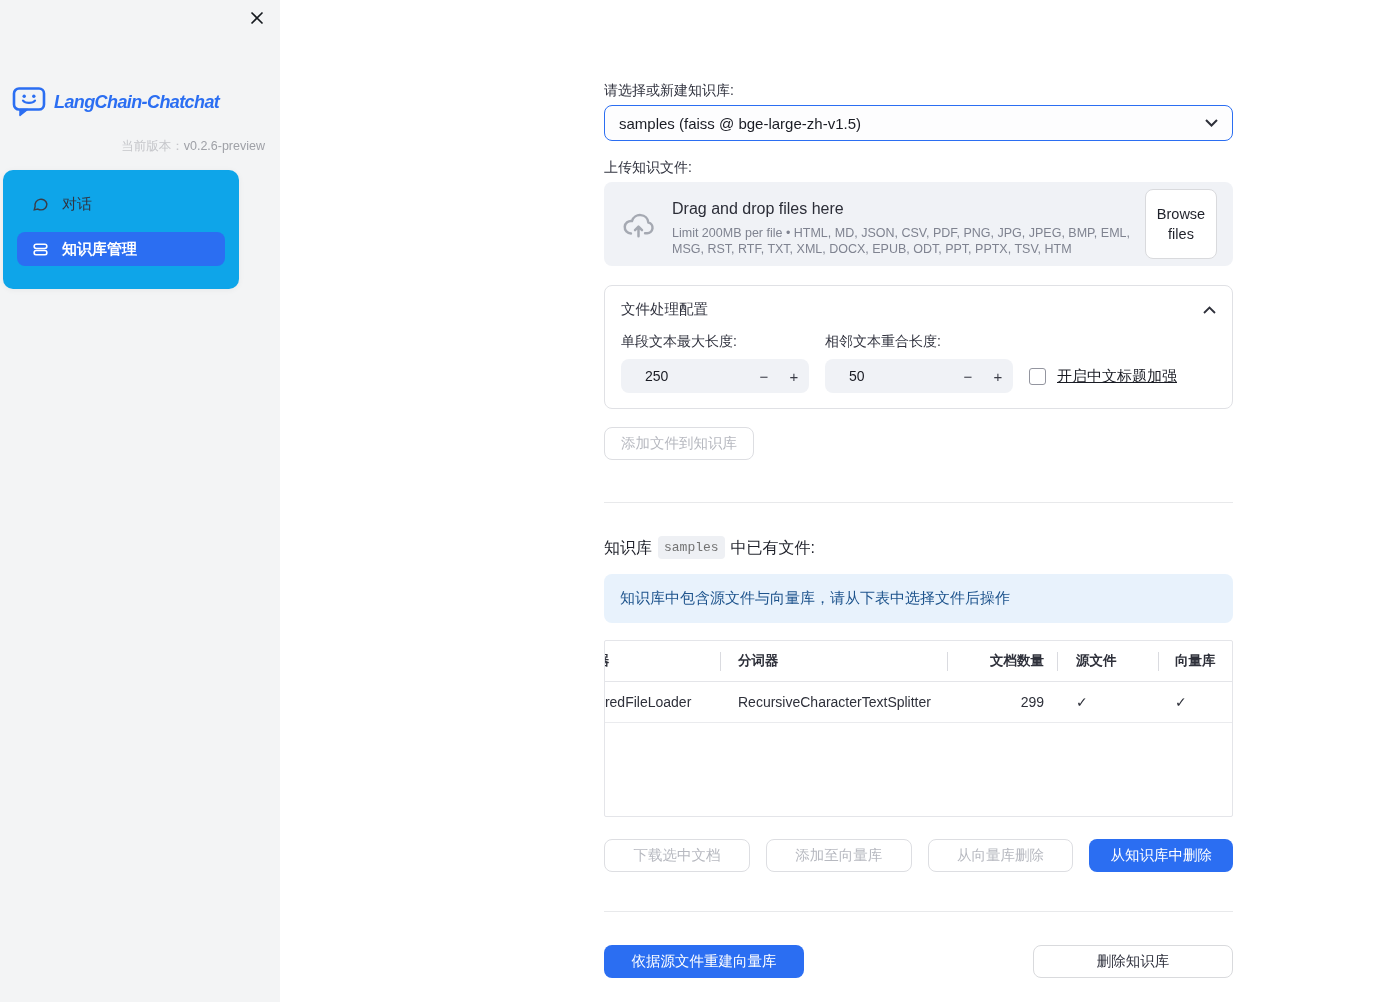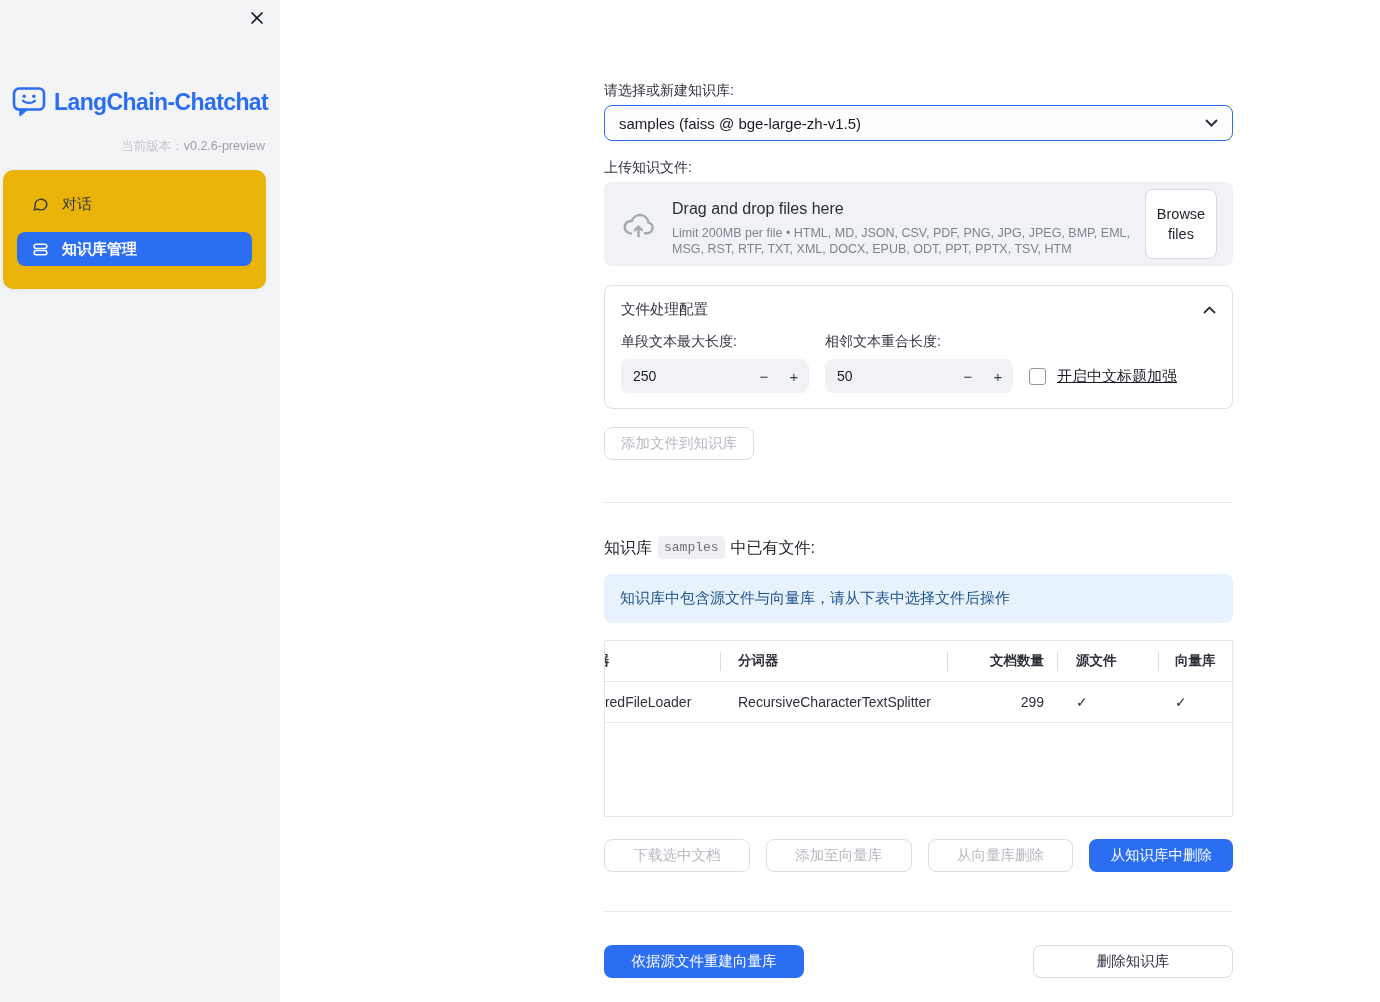--- a/index.html
+++ b/index.html
@@ -13,25 +13,25 @@
   body{
     font-family:"Liberation Sans","DejaVu Sans",sans-serif;
     color:var(--text);
     background:#ffffff;
     position:relative;
   }
   
   .sidebar{position:absolute;left:0;top:0;width:280px;height:1002px;background:#f3f4f5;}
   .close-btn{position:absolute;top:9px;right:14px;width:18px;height:18px;display:flex;align-items:center;justify-content:center;cursor:pointer;}
   .logo-row{position:absolute;top:86px;left:12px;display:flex;align-items:center;gap:8px;}
-  .logo-text{font-size:23px;font-weight:bold;color:var(--primary);letter-spacing:-0.6px;white-space:nowrap;}
+  .logo-text{font-size:18px;font-style:italic;font-weight:bold;color:var(--primary);letter-spacing:-0.6px;white-space:nowrap;}
   .version-row{position:absolute;top:138px;right:15px;font-size:12.5px;white-space:nowrap;}
   .version-label{color:#c5c6ca;}
   .version-value{color:#9fa1a7;}
-  .nav-card{position:absolute;top:170px;left:3px;width:263px;height:119px;background:#eab308;border-radius:10px;box-shadow:0 1px 6px rgba(0,0,0,0.05);padding:17px 14px;}
+  .nav-card{position:absolute;top:170px;left:3px;width:236px;height:119px;background:#0ea5e9;border-radius:10px;box-shadow:0 1px 6px rgba(0,0,0,0.05);padding:17px 14px;}
   .nav-item{height:34px;display:flex;align-items:center;gap:13px;padding:0 4px 0 15px;border-radius:8px;font-size:15px;cursor:pointer;color:var(--text);}
   .nav-item + .nav-item{margin-top:11px;}
   .nav-item.active{background:var(--primary);color:#fff;font-weight:600;}
   .nav-item .nicon{display:flex;align-items:center;}
   
   .main{position:absolute;left:280px;top:0;width:1100px;height:1002px;background:#fff;}
   .content{width:629px;margin-left:324px;padding-top:83px;}
   .w-label{font-size:14px;line-height:14px;color:var(--text);}
   
   .selectbox{margin-top:8px;height:36px;border:1px solid var(--primary);border-radius:8px;background:#fdfdfe;display:flex;align-items:center;padding:0 14px;cursor:pointer;}
@@ -44,21 +44,21 @@
   .limit-text{font-size:12.5px;line-height:16px;color:#7f8390;max-width:478px;}
   .browse-btn{margin-left:auto;width:72px;min-height:52px;background:#fff;border:1px solid var(--border);border-radius:8px;font-size:14.5px;line-height:20px;color:#1f212a;display:flex;align-items:center;justify-content:center;text-align:center;padding:14px 8px;cursor:pointer;font-family:inherit;}
   
   .expander{margin-top:19px;border:1px solid #e0e1e5;border-radius:8px;}
   .exp-header{display:flex;align-items:center;justify-content:space-between;padding:14px 16px 8px 16px;cursor:pointer;}
   .exp-title{font-size:14.5px;color:var(--text);}
   .exp-body{display:flex;gap:16px;padding:7px 16px 15px 16px;}
   .cfg-col{width:188px;}
   .cfg-label{font-size:14px;line-height:15px;margin-bottom:10px;color:var(--text);}
   .num-input{height:34px;background:var(--widget-gray);border-radius:8px;display:flex;align-items:center;}
-  .num-val{flex:1;min-width:0;border:none;background:transparent;padding-left:12px;font-size:14px;color:#1a1c24;font-family:inherit;outline:none;}
+  .num-val{flex:1;min-width:0;border:none;background:transparent;padding-left:24px;font-size:14px;color:#1a1c24;font-family:inherit;outline:none;}
   .step-btn{width:30px;text-align:center;font-size:15px;color:#3a3c46;cursor:pointer;user-select:none;}
   .cfg-check{align-self:flex-end;height:34px;display:flex;align-items:center;gap:11px;flex:1;}
   .checkbox{width:17px;height:17px;border:1.6px solid #93959f;border-radius:3px;background:#fff;appearance:none;cursor:pointer;margin:0;}
   .check-label{font-size:15px;color:#1a1c24;text-decoration:underline;}
   
   .btn{display:inline-flex;align-items:center;justify-content:center;height:33px;padding:0 16px;background:#fff;border:1px solid var(--border);border-radius:8px;font-size:14.5px;color:var(--text);cursor:pointer;font-family:inherit;white-space:nowrap;}
   .btn.disabled{color:#b7b9c0;border-color:#dddee2;cursor:default;}
   .btn.primary{background:var(--primary);border:none;color:#fff;}
   .add-btn{margin-top:18px;}
   hr.divider{border:none;border-top:1px solid #e8e9eb;height:0;}

